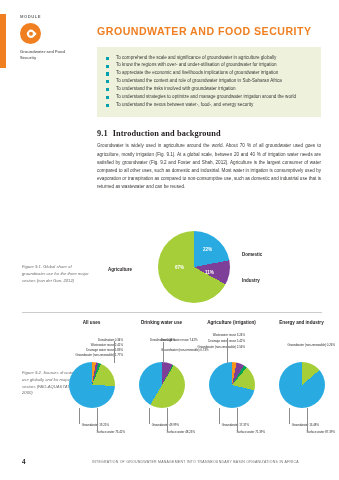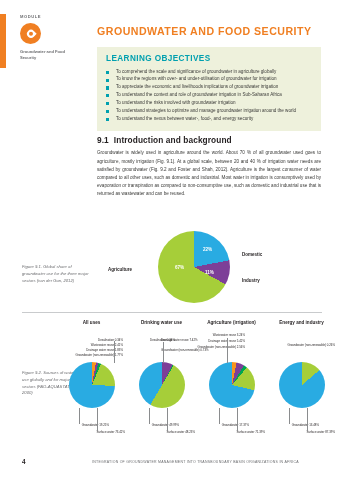--- a/index.html
+++ b/index.html
@@ -73,23 +73,24 @@
     position:relative; padding-left:10px;
     font-size:4.55px; line-height:1.72; color:#3a3a38;
   }
   .lo-item .bullet {
     position:absolute; left:0; top:3.1px;
     width:3.2px; height:3.2px; background:#00a0af;
   }
 
   
   .sec-head {
-    margin-top:4px;
+    margin-top:12px;
     font-size:8.3px; font-weight:bold; color:#231f20;
     letter-spacing:.1px;
+    font-family:Liberation Serif, serif;
   }
   .sec-head .num { margin-right:5px; }
   .body-copy {
     margin-top:4px; font-size:4.6px; line-height:1.78;
     text-align:justify; color:#3a3a38;
   }
 
   
   .fig1-wrap { position:absolute; left:0; top:258px; width:339px; height:52px; }
   .fig1-caption {
@@ -165,21 +166,20 @@
     <span class="drop"></span>
   </div>
   <div class="module-name">Groundwater and Food Security</div>
 </div>
 
 <div class="main">
 
   <div class="chapter-title">Groundwater and food security</div>
 
   <div class="lo-box">
-    <div class="lo-title">Learning objectives</div>
     <ul class="lo-list">
       <li class="lo-item"><span class="bullet"></span><span>To comprehend the scale and significance of groundwater in agriculture globally</span></li>
       <li class="lo-item"><span class="bullet"></span><span>To know the regions with over- and under-utilisation of groundwater for irrigation</span></li>
       <li class="lo-item"><span class="bullet"></span><span>To appreciate the economic and livelihoods implications of groundwater irrigation</span></li>
       <li class="lo-item"><span class="bullet"></span><span>To understand the context and role of groundwater irrigation in Sub-Saharan Africa</span></li>
       <li class="lo-item"><span class="bullet"></span><span>To understand the risks involved with groundwater irrigation</span></li>
       <li class="lo-item"><span class="bullet"></span><span>To understand strategies to optimize and manage groundwater irrigation around the world</span></li>
       <li class="lo-item"><span class="bullet"></span><span>To understand the nexus between water-, food-, and energy security</span></li>
     </ul>
   </div>

